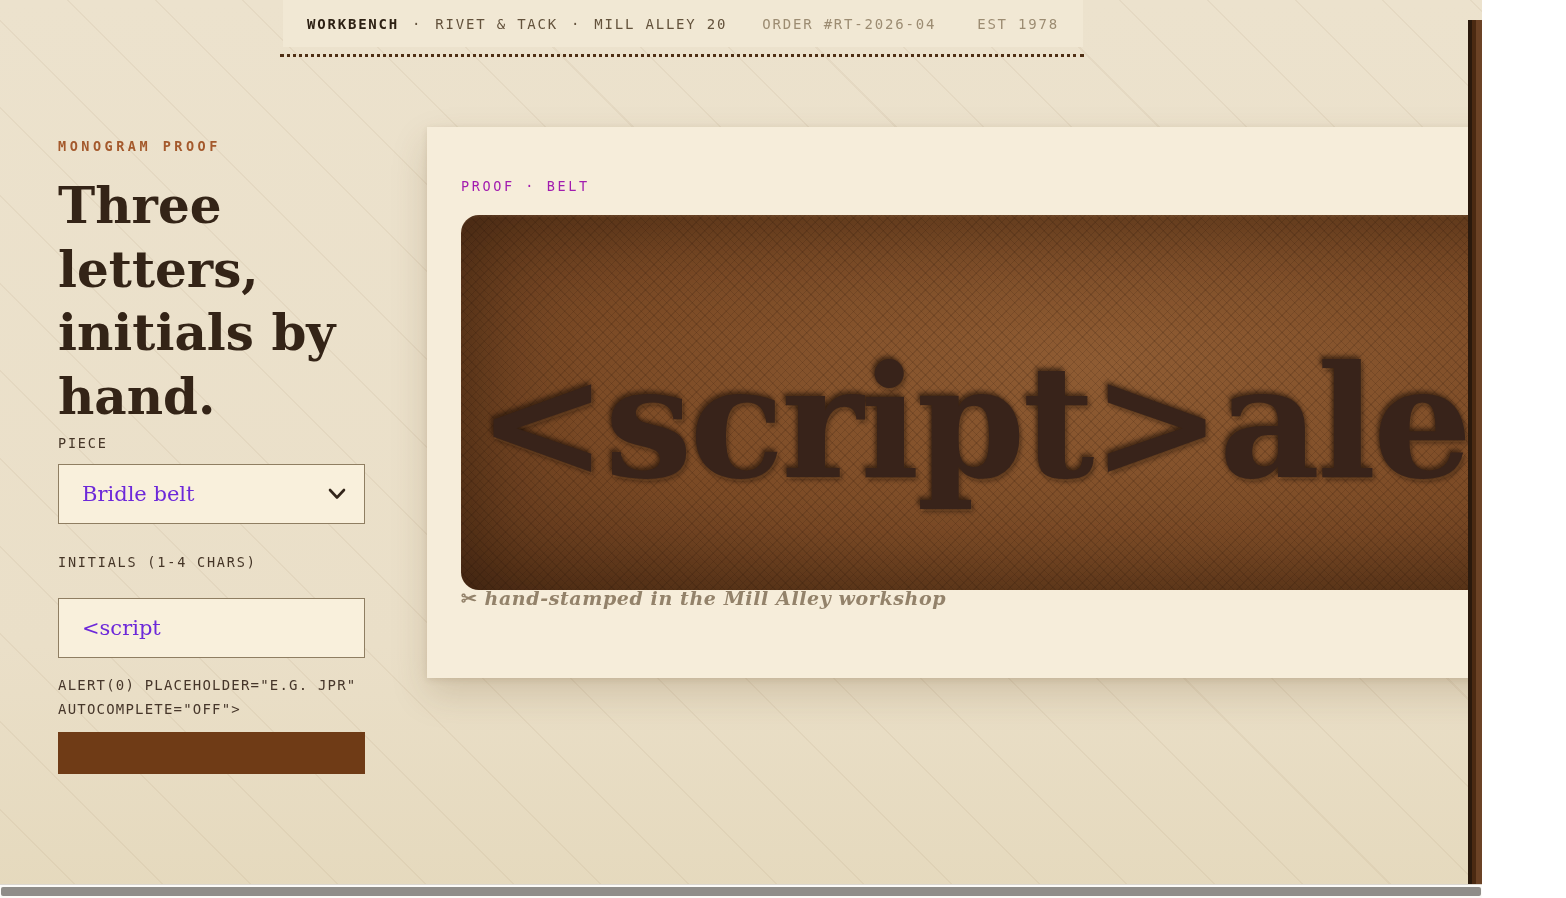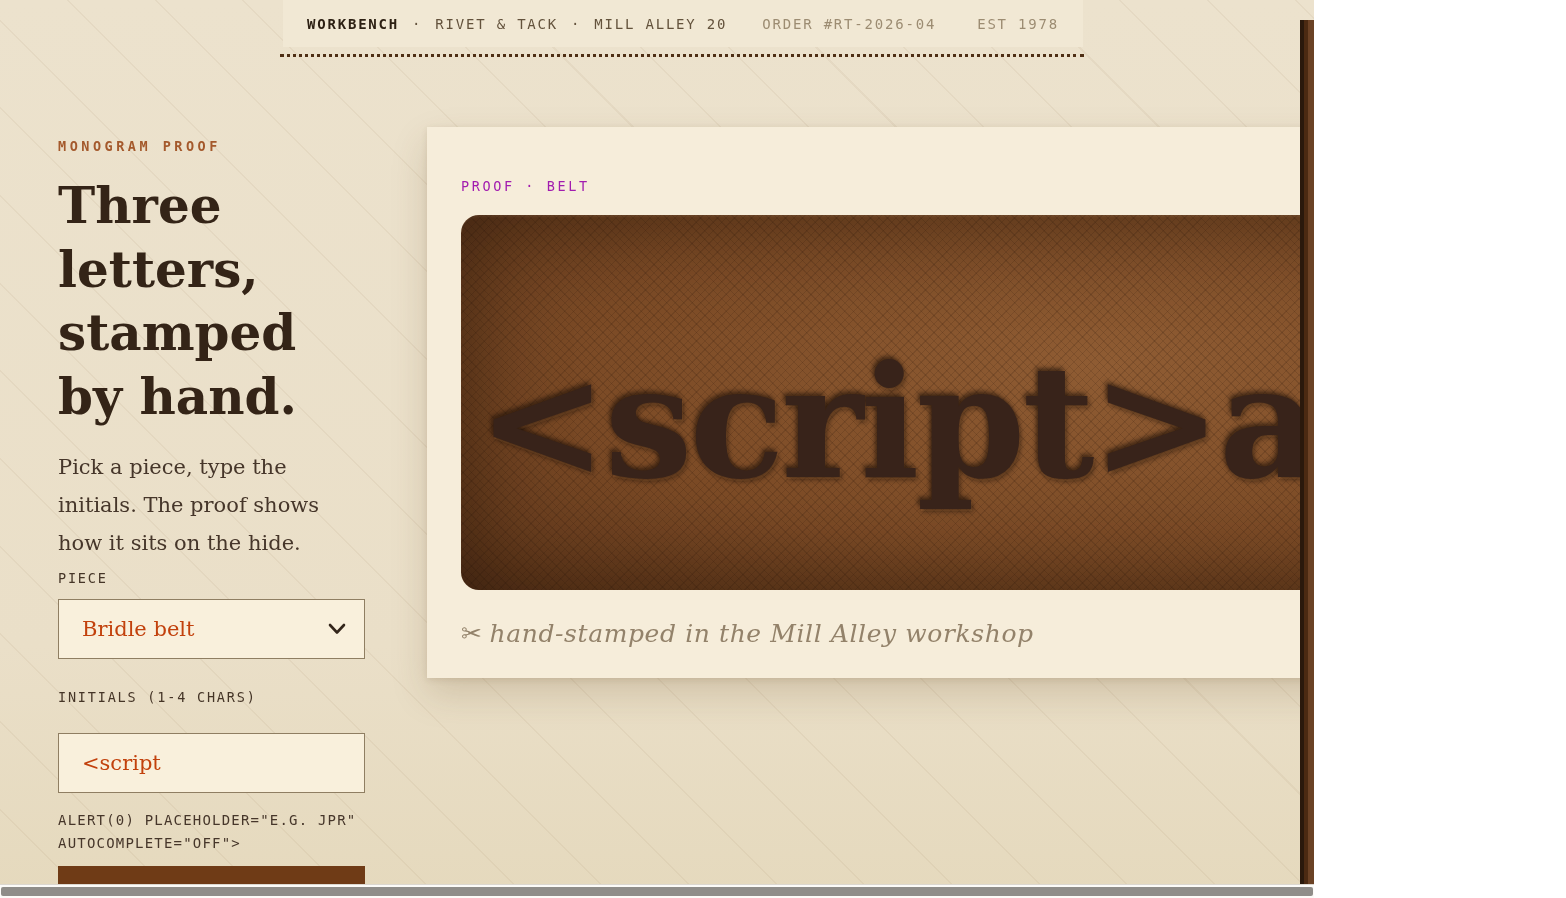--- a/index.html
+++ b/index.html
@@ -1,20 +1,20 @@
 <!DOCTYPE html>
 <html><head>
 <meta charset="utf-8">
 <style>
   * { margin:0; padding:0; box-sizing:border-box; }
   html,body { width:1566px; height:898px; overflow:hidden; }
   body { font-family:"DejaVu Serif", serif; }
 
   .stage {
-    position:relative; width:1314px; height:898px; overflow:hidden;
+    position:relative; width:1482px; height:898px; overflow:hidden;
     background:
       repeating-linear-gradient(45deg, rgba(146,115,78,0.08) 0 1.5px, transparent 1.5px 62px),
       linear-gradient(180deg,#ece2cd 0%,#eadfc8 72%,#e5d9bd 100%);
   }
   .mono { font-family:"DejaVu Sans Mono","Liberation Mono",monospace;margin-top:7px; }
 
   
   .topbar {
     position:absolute; left:283px; top:0; width:800px; height:47px;
     background:#f1e8d4;
@@ -47,21 +47,21 @@
   }
   .field-label {
     display:block; 
     font-size:13.5px; letter-spacing:1.8px; color:#453527;
   }
   .field-label.initials { margin-top:30px; }
   .selectbox, .textbox {
     margin-top:13px; width:307px; height:60px;
     background:#f9f0dc; border:1.5px solid #8f7e62;
     display:flex; align-items:center;
-    font-family:"DejaVu Serif", serif; font-size:21px; color:#c2410c;
+    font-family:"DejaVu Serif", serif; font-size:21px; color:#6d28d9;
     padding:0 18px 0 23px;
   }
   .selectbox { cursor:pointer; justify-content:space-between; }
   .textbox { margin-top:28px; outline:none; }
   .chev { width:18px; height:12px; flex:0 0 auto; }
   .leak {
     margin-top:16px; width:307px;
     font-size:14px; line-height:1.7; letter-spacing:1.2px; color:#46362a;
   }
   .cta {
@@ -95,23 +95,24 @@
     font-family:"DejaVu Serif", serif; font-weight:bold;
     font-size:156px; line-height:158px; letter-spacing:-0.02em;
     color:#38231a;
     text-shadow:
       -2px -3px 4px rgba(15,8,4,0.55),
        2px  3px 4px rgba(10,5,2,0.40),
        1px  2px 0  rgba(190,124,68,0.32),
       -1px -1px 0  rgba(160,100,52,0.18);
   }
   .caption {
-    position:absolute; left:34px; top:492px;
-    font-style:italic; font-size:25px; letter-spacing:0.6px; color:#93826a;
+    position:absolute; left:34px; top:460px;
+    font-style:italic; font-size:19px; letter-spacing:0.6px; color:#93826a;
     white-space:nowrap;
+    font-weight:bold;
   }
   .caption .scissors { font-style:normal; margin-right:7px; color:#93826a; }
 
   
   .vscroll {
     position:absolute; right:0; top:20px; bottom:14px; width:14px; z-index:20;
     background:linear-gradient(90deg,#2a190c 0 4px,#4b2a12 4px 8px,#6b4225 8px 14px);
   }
   .hscroll {
     position:absolute; left:0; right:0; bottom:0; height:14px; z-index:21;
@@ -133,22 +134,21 @@
     <span class="navitem">RIVET &amp; TACK</span>
     <span class="sep">·</span>
     <span class="navitem">MILL ALLEY 20</span>
     <span class="meta order">ORDER #RT-2026-04</span>
     <span class="meta est">EST 1978</span>
   </header>
   <div class="topbar-divider"></div>
 
   <aside class="sidebar">
     <div class="eyebrow mono">MONOGRAM PROOF</div>
-    <h1 class="headline">Three letters, stamped by hand.</h1>
-    <p class="intro">Pick a piece, type the initials. The proof shows how it sits on the hide.</p>
+    <h1 class="headline">Three letters, initials by hand.</h1>
 
     <label class="field-label mono">PIECE</label>
     <div class="selectbox">
       <span>Bridle belt</span>
       <svg class="chev" viewBox="0 0 18 12">
         <polyline points="2,2 9,9.5 16,2" fill="none" stroke="#33251a" stroke-width="2.6" stroke-linecap="round" stroke-linejoin="round"></polyline>
       </svg>
     </div>
 
     <label class="field-label initials mono">INITIALS (1-4 CHARS)</label>

